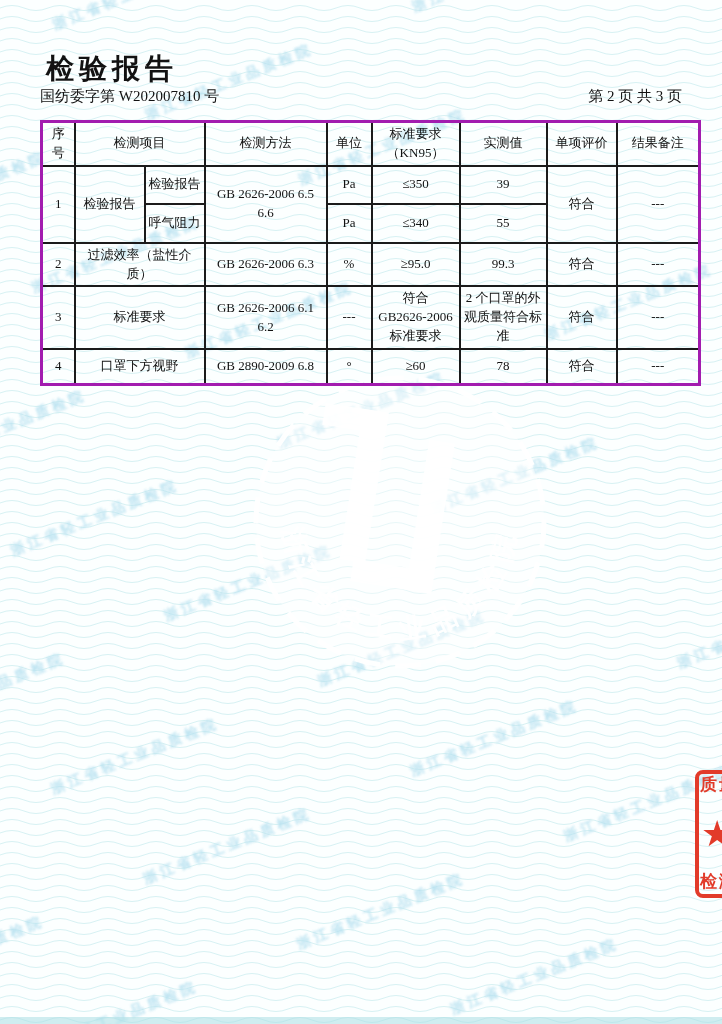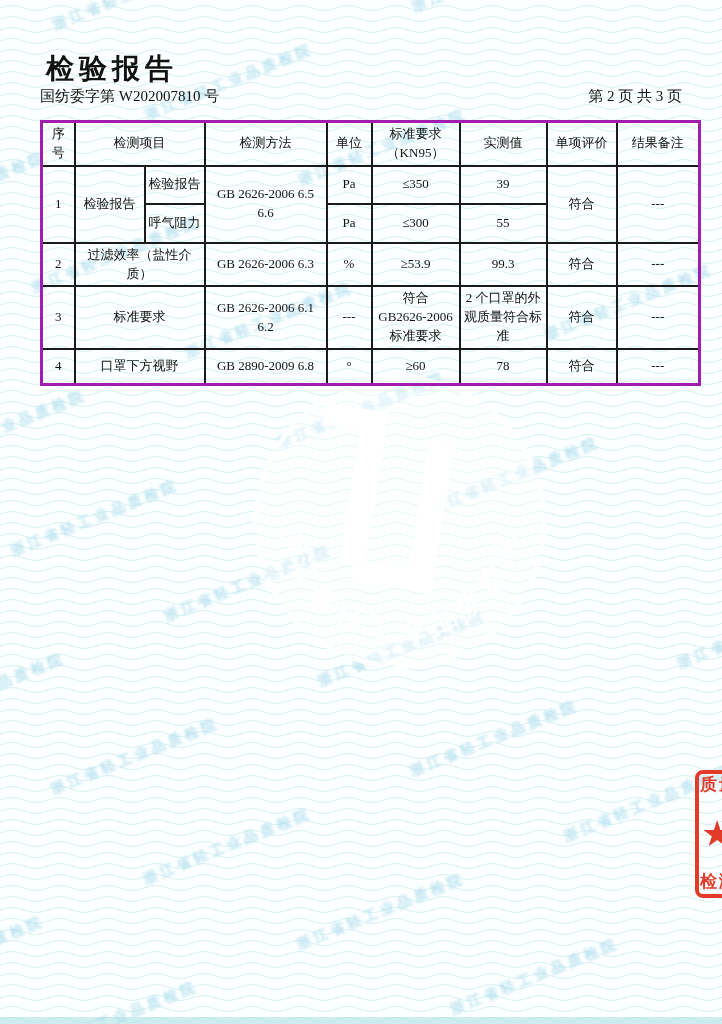--- a/index.html
+++ b/index.html
@@ -217,29 +217,29 @@
 6.6</td>
         <td>Pa</td>
         <td>≤350</td>
         <td>39</td>
         <td rowspan="2">符合</td>
         <td rowspan="2">---</td>
       </tr>
       <tr class="h-r1b">
         <td>呼气阻力</td>
         <td>Pa</td>
-        <td>≤300</td>
+        <td>≤340</td>
         <td>55</td>
       </tr>
       <tr class="h-r2">
         <td>2</td>
         <td colspan="2">过滤效率（盐性介质）</td>
         <td>GB 2626-2006 6.3</td>
         <td>%</td>
-        <td>≥53.9</td>
+        <td>≥95.0</td>
         <td>99.3</td>
         <td>符合</td>
         <td>---</td>
       </tr>
       <tr class="h-r3">
         <td>3</td>
         <td colspan="2">标准要求</td>
         <td>GB 2626-2006 6.1
 6.2</td>
         <td>---</td>

